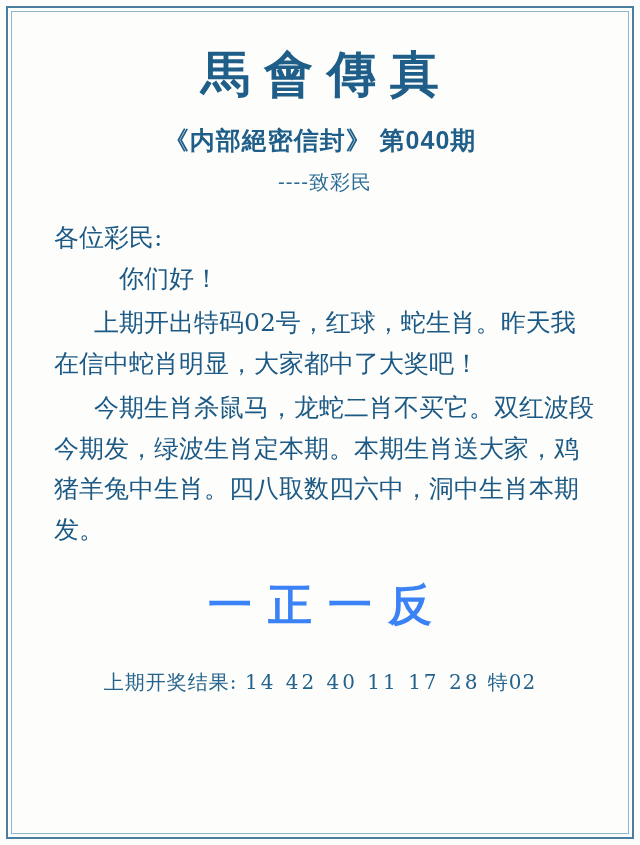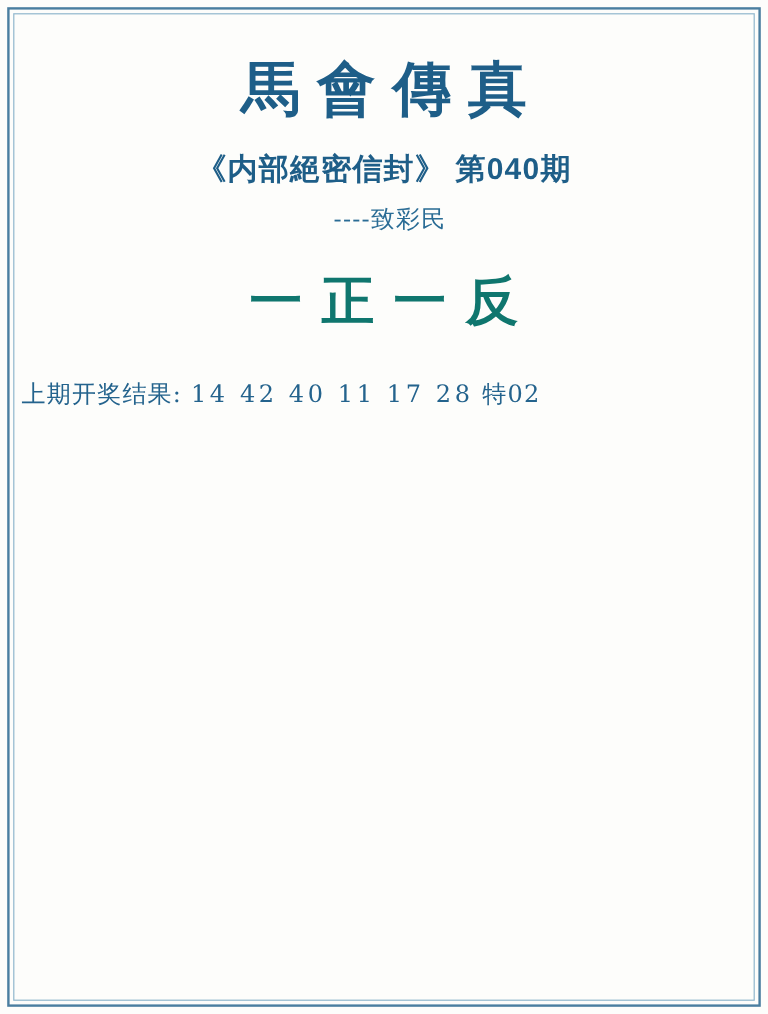--- a/index.html
+++ b/index.html
@@ -101,27 +101,27 @@
     margin-top: 4px;
   }
 
   .slogan {
     margin-top: 26px;
     text-align: center;
     font-family: "DejaVu Serif", serif;
     font-size: 44px;
     font-weight: bold;
     letter-spacing: 16px;
-    color: #0f766e;
+    color: #3b82f6;
     text-indent: 16px;
   }
 
   .result {
     margin-top: 34px;
-    text-align: left;
+    text-align: center;
     font-family: "DejaVu Serif", serif;
     font-size: 20px;
     color: #24638d;
     letter-spacing: 1px;
   }
   .result .nums {
     letter-spacing: 3px;
   }
   .result .special {
     letter-spacing: 1px;
@@ -138,20 +138,26 @@
 
     <div class="title">馬會傳真</div>
 
     <div class="subtitle">
       <span>《内部絕密信封》</span>
       <span class="issue">第040期</span>
     </div>
 
     <div class="tagline">----致彩民</div>
 
+    <div class="body-text">
+      <div class="p-salutation">各位彩民:</div>
+      <div class="p-greeting">你们好！</div>
+      <div class="para">上期开出特码02号，红球，蛇生肖。昨天我在信中蛇肖明显，大家都中了大奖吧！</div>
+      <div class="para">今期生肖杀鼠马，龙蛇二肖不买它。双红波段今期发，绿波生肖定本期。本期生肖送大家，鸡猪羊兔中生肖。四八取数四六中，洞中生肖本期发。</div>
+    </div>
 
     <div class="slogan">一正一反</div>
 
     <div class="result">
       <span>上期开奖结果:</span>
       <span class="nums">14  42  40  11  17  28</span>
       <span class="special">特02</span>
     </div>
 
   </div>

